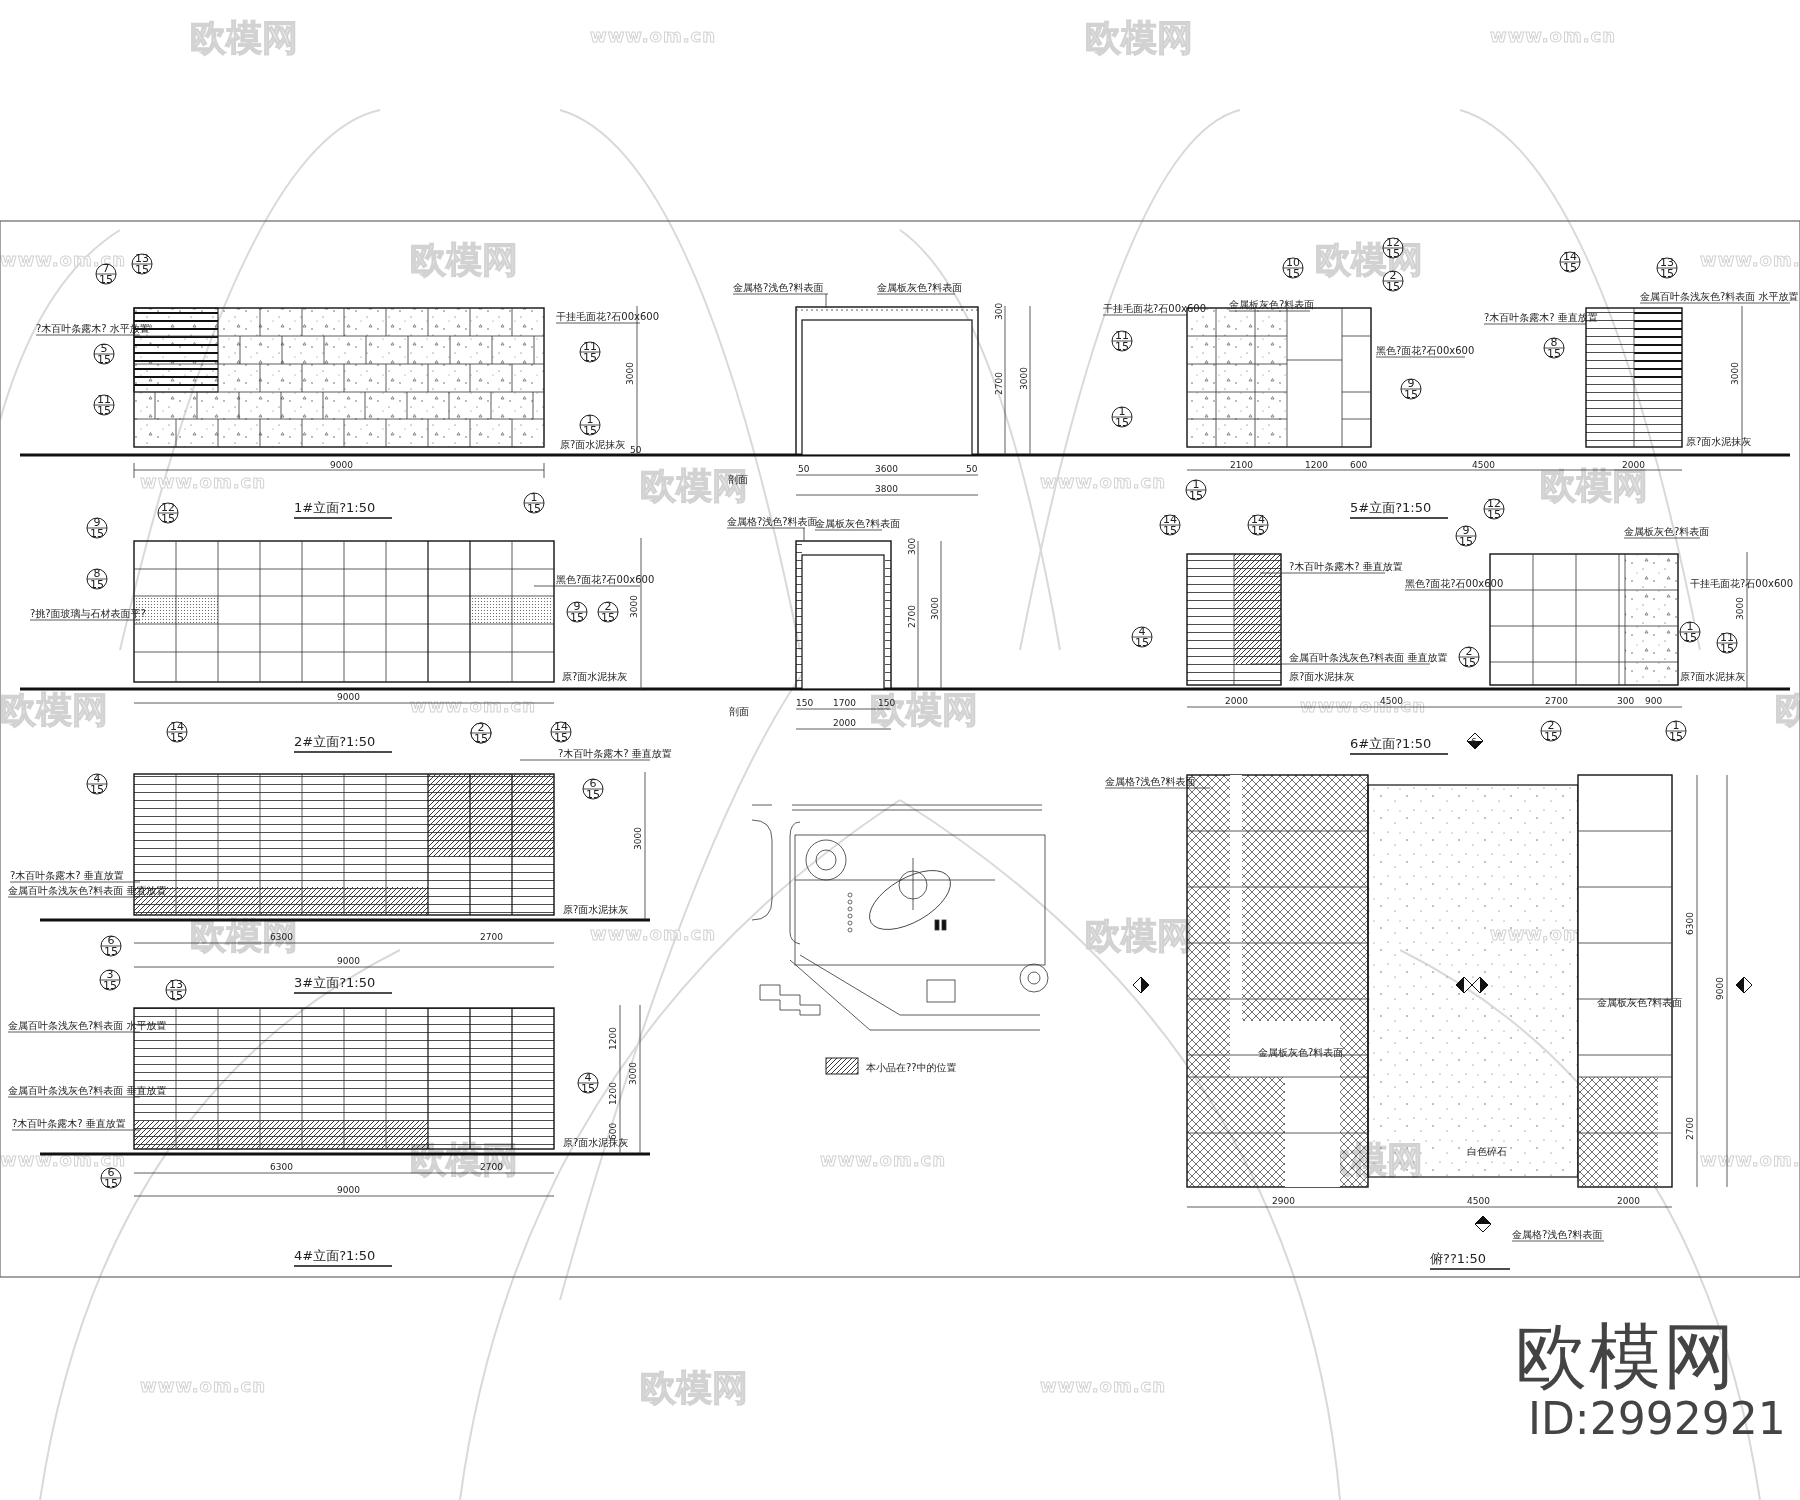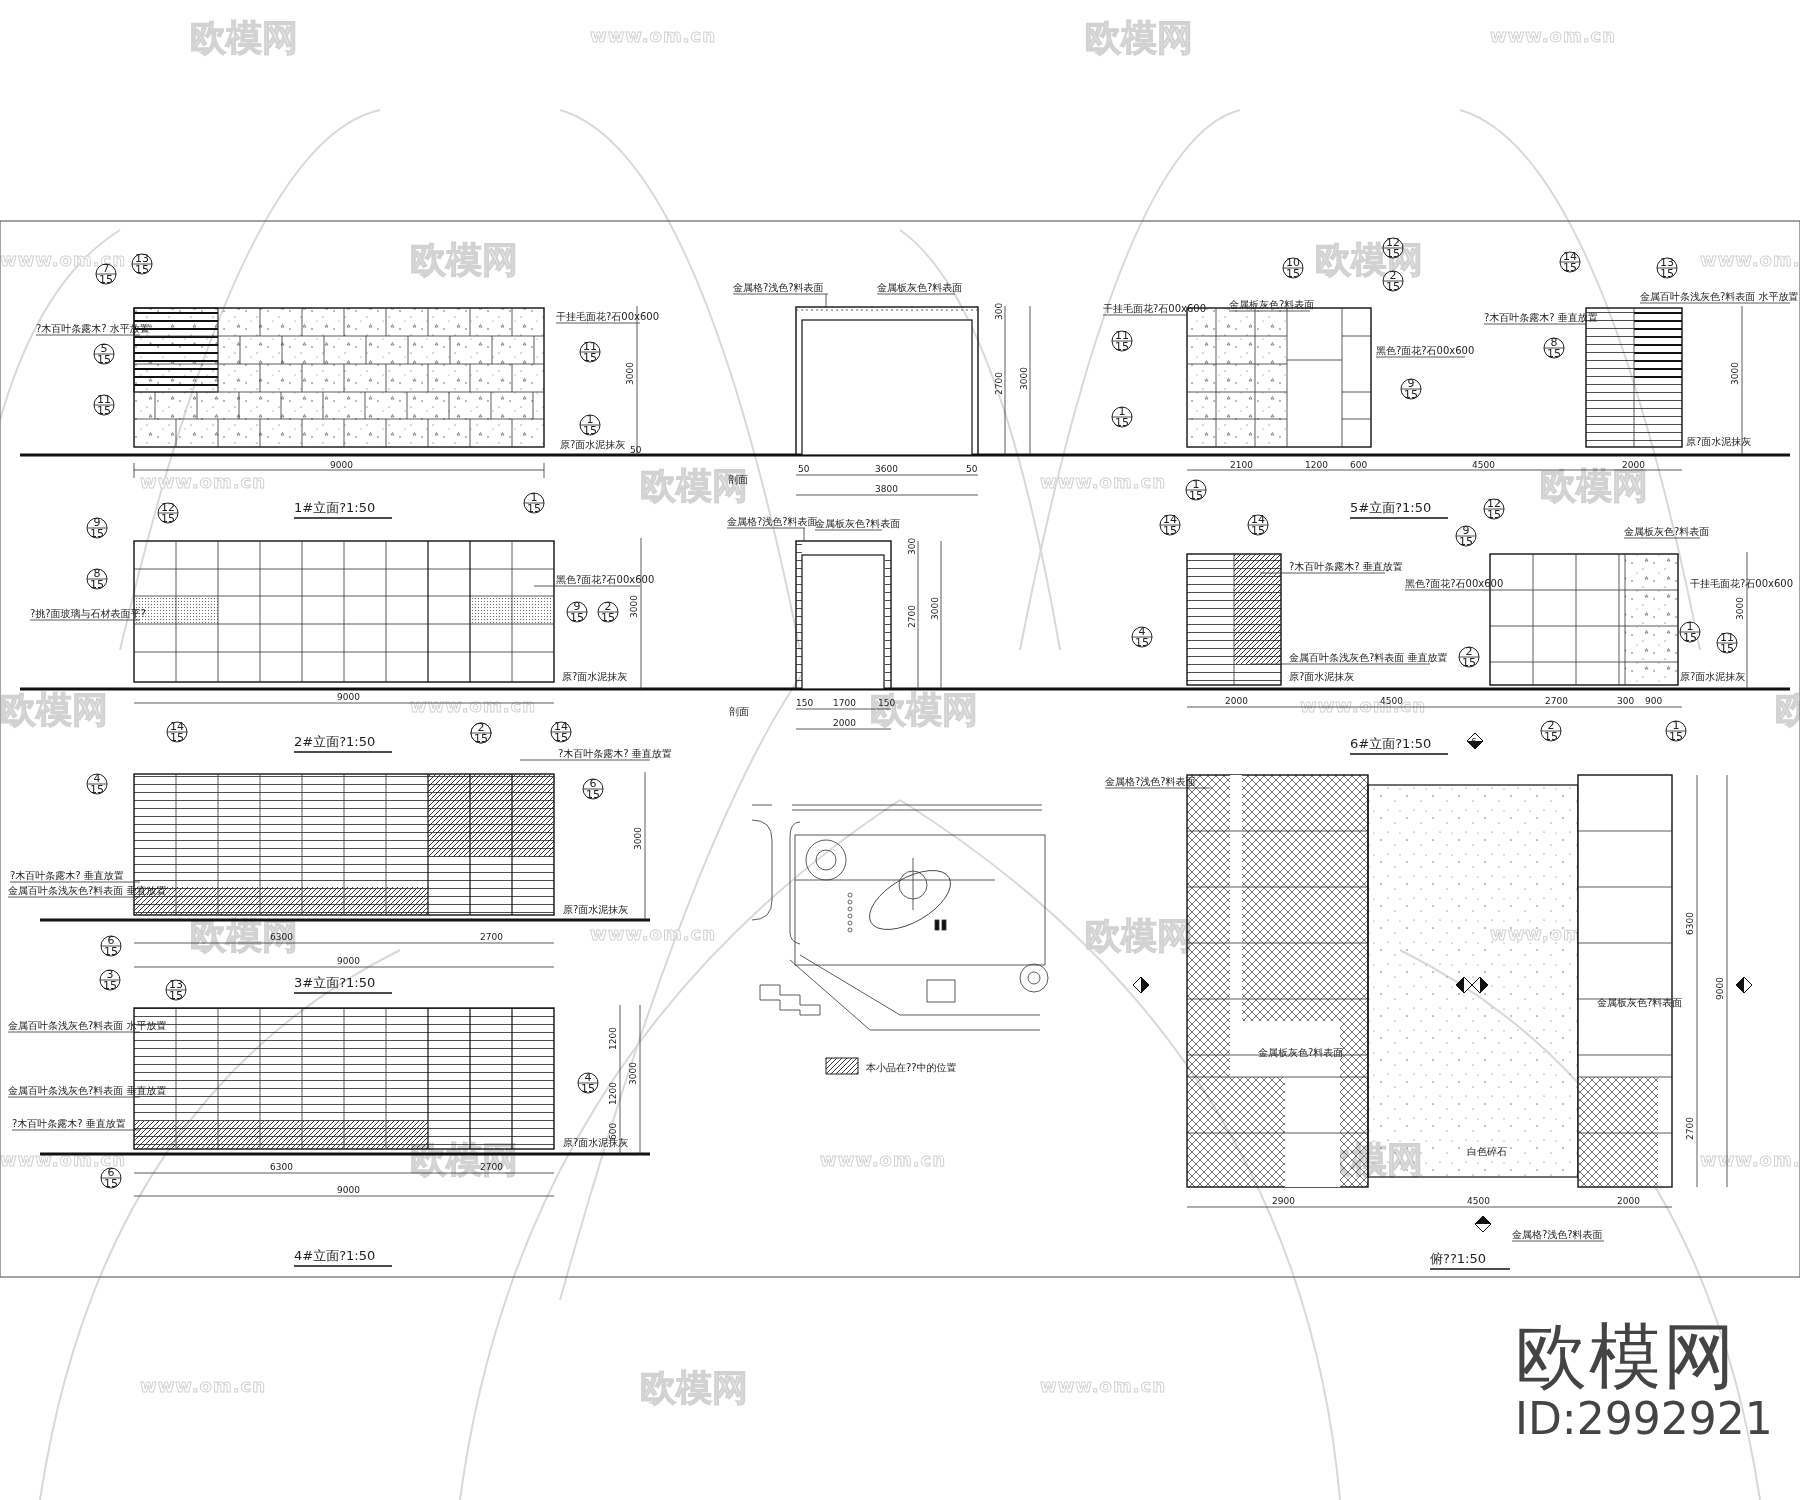--- a/index.html
+++ b/index.html
@@ -12,21 +12,21 @@
   .wm{fill:none;stroke:#d9d9d9;stroke-width:2;}
   .wmtext{font-size:36px;fill:#ffffff;stroke:#d2d2d2;stroke-width:1.2;font-weight:bold;}
   .wmurl{font-size:18px;fill:#ffffff;stroke:#d2d2d2;stroke-width:1;font-weight:bold;letter-spacing:1px;}
   .thin{stroke:#333;stroke-width:0.8;fill:none;}
   .ground{stroke:#111;stroke-width:3;}
   .bubble circle{fill:#fff;stroke:#222;stroke-width:1;}
   .bubble line{stroke:#222;stroke-width:0.8;}
   .bubble text{font-size:11px;text-anchor:middle;}
   #brand{position:absolute;left:1515px;top:1318px;width:240px;text-align:left;color:#444;}
   #brand .cn{font-size:72px;line-height:76px;font-family:"DejaVu Sans",sans-serif;letter-spacing:2px;}
-  #brand .id{font-size:44px;line-height:50px;font-family:"DejaVu Sans",sans-serif;}
+  #brand .id{font-size:44px;line-height:50px;font-family:"DejaVu Sans",sans-serif;margin-left:13px;}
 </style>
 </head>
 <body>
 
 <svg id="canvas" viewBox="0 0 1800 1500" xmlns="http://www.w3.org/2000/svg">
   <defs>
     <pattern id="hatchX" width="8" height="8" patternUnits="userSpaceOnUse">
       <path d="M0,0 L8,8 M8,0 L0,8" stroke="#333" stroke-width="0.7"></path>
     </pattern>
     <pattern id="hatchD" width="5" height="5" patternUnits="userSpaceOnUse">

